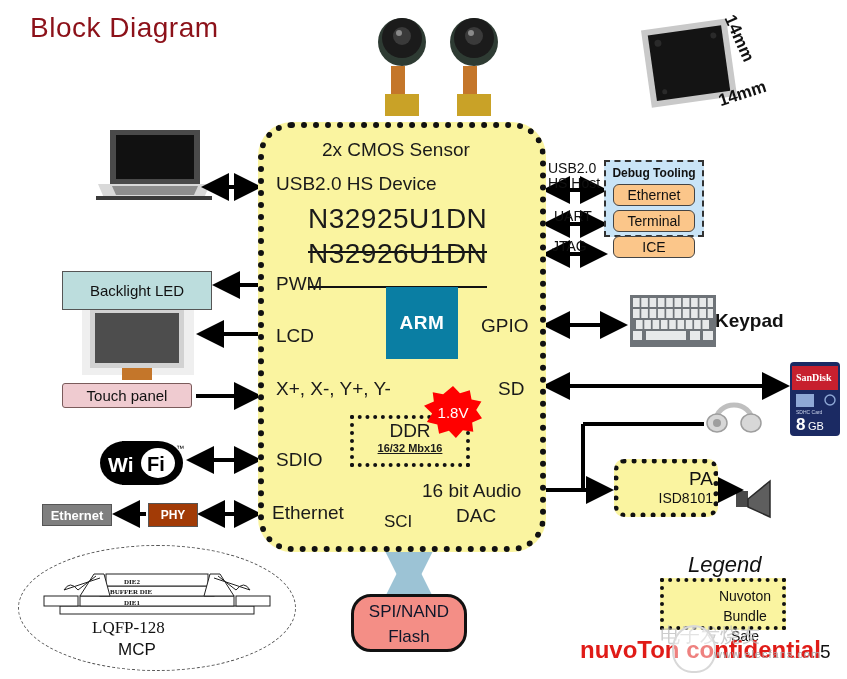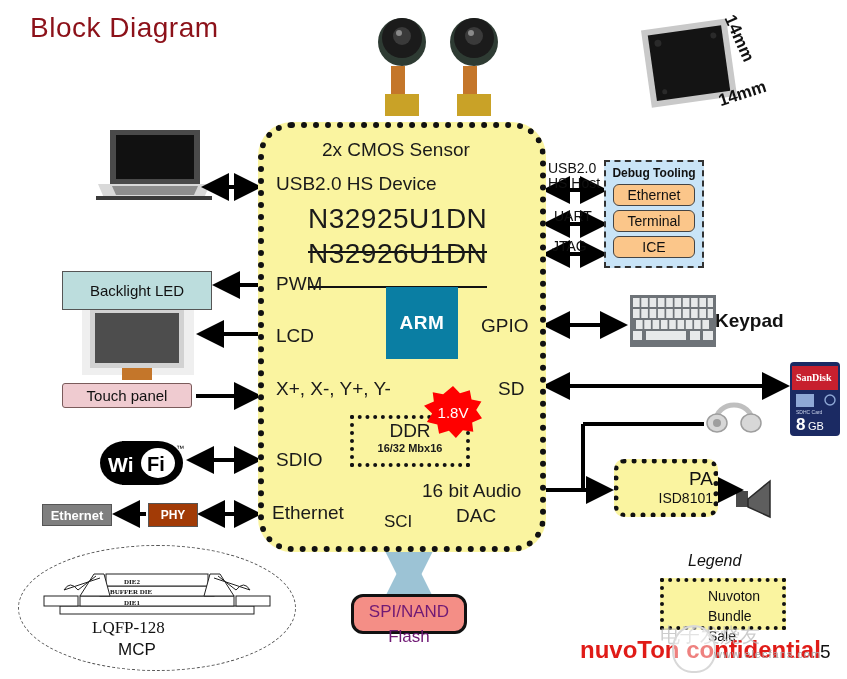--- a/index.html
+++ b/index.html
@@ -47,21 +47,21 @@
     font-family:"Liberation Sans", sans-serif;
   }
 
   
   #ddr-box {
     left: 350px; top: 415px; width: 120px; height: 52px;
     border: 4px dotted #111;
     text-align:center;
   }
   #ddr-title { font-size:19px; color:#1a1a1a; margin-top:1px; }
-  #ddr-sub { font-size:11px; color:#1a1a1a; font-weight:bold; }
+  #ddr-sub { font-size:11px; color:#1a1a1a; font-weight:bold;text-decoration:underline; }
 
   
   #volt-badge {
     left: 424px; top: 386px; width: 58px; height: 52px;
     background:#FF0000; color:#fff; font-size:15px;
     display:flex; align-items:center; justify-content:center;
     clip-path: polygon(50% 0%, 62% 14%, 79% 8%, 82% 26%, 99% 30%, 90% 46%,
                        100% 62%, 83% 70%, 85% 88%, 67% 85%, 55% 100%, 43% 86%,
                        26% 92%, 23% 74%, 5% 69%, 14% 53%, 0% 38%, 17% 30%,
                        15% 12%, 33% 16%);
@@ -73,21 +73,21 @@
     font-size:15px; color:#111; text-align:center;
     border:1px solid #555;
   }
   #backlight-led { left:62px; top:271px; width:150px; height:39px; background:#BCDDDD; }
   #touch-panel  { left:62px; top:383px; width:130px; height:25px; background:#EFCBD0; border:1px solid #7a5b5b; border-radius:3px;}
   #ethernet-box { left:42px; top:504px; width:70px;  height:22px; background:#7F7F7F; color:#fff; font-size:13px; font-weight:bold;}
   #phy-box      { left:148px; top:503px; width:50px; height:24px; background:#A23B06; color:#fff; font-size:12px; font-weight:bold;}
 
   
   #debug-tooling {
-    left:604px; top:160px; width:100px; height:108px;
+    left:604px; top:160px; width:100px; height:77px;
     background:#C9E4F7; border:2px dashed #333;
     padding-top:4px;
   }
   #debug-title { font-size:12px; font-weight:bold; color:#111; text-align:center; }
   .debug-btn {
     margin: 4px auto 0; width:82px; height:22px;
     background:#FBC68A; border:1.5px solid #444; border-radius:6px;
     display:flex; align-items:center; justify-content:center;
     font-size:14px; color:#111;
   }
@@ -96,31 +96,31 @@
   #pa-box {
     left:614px; top:459px; width:104px; height:58px;
     background:#FAF4A0; border:5px dotted #111; border-radius:10px;
     text-align:right; padding-top:4px;
   }
   #pa-title { font-size:19px; color:#111; }
   #pa-sub { font-size:14px; color:#111; }
 
   
   #spi-flash {
-    left:351px; top:594px; width:116px; height:40px;
-    background:#F48E86; border:3px solid #111; border-radius:12px;
-    color:#701a75; font-size:17px; text-align:center; line-height:25px; padding-top:2px;
-  }
-
-  
-  #legend-title { left:688px; top:552px; font-size:16px; font-style:italic; color:#111; }
+    left:351px; top:594px; width:116px; height:58px;
+    background:#F48E86; border:3px solid #111; border-radius:20px;
+    color:#0f172a; font-size:17px; text-align:center; line-height:25px; padding-top:2px;
+  }
+
+  
+  #legend-title { left:688px; top:552px; font-size:22px; font-style:italic; color:#111; }
   #legend-box {
     left:660px; top:578px; width:126px; height:52px;
     background:#FAF4A0; border:4px dotted #111;
-    padding-top:4px;padding-left:44px;
+    text-align:center; padding-top:4px;padding-left:44px;
   }
   .legend-line { font-size:14px; color:#111; line-height:20px; }
 
   
   #keypad-label { left:715px; top:310px; font-size:19px; font-weight:bold; color:#111; }
 
   
   #mcp-ellipse {
     left:18px; top:545px; width:278px; height:126px;
     border:1.5px dashed #555; border-radius:50%;

